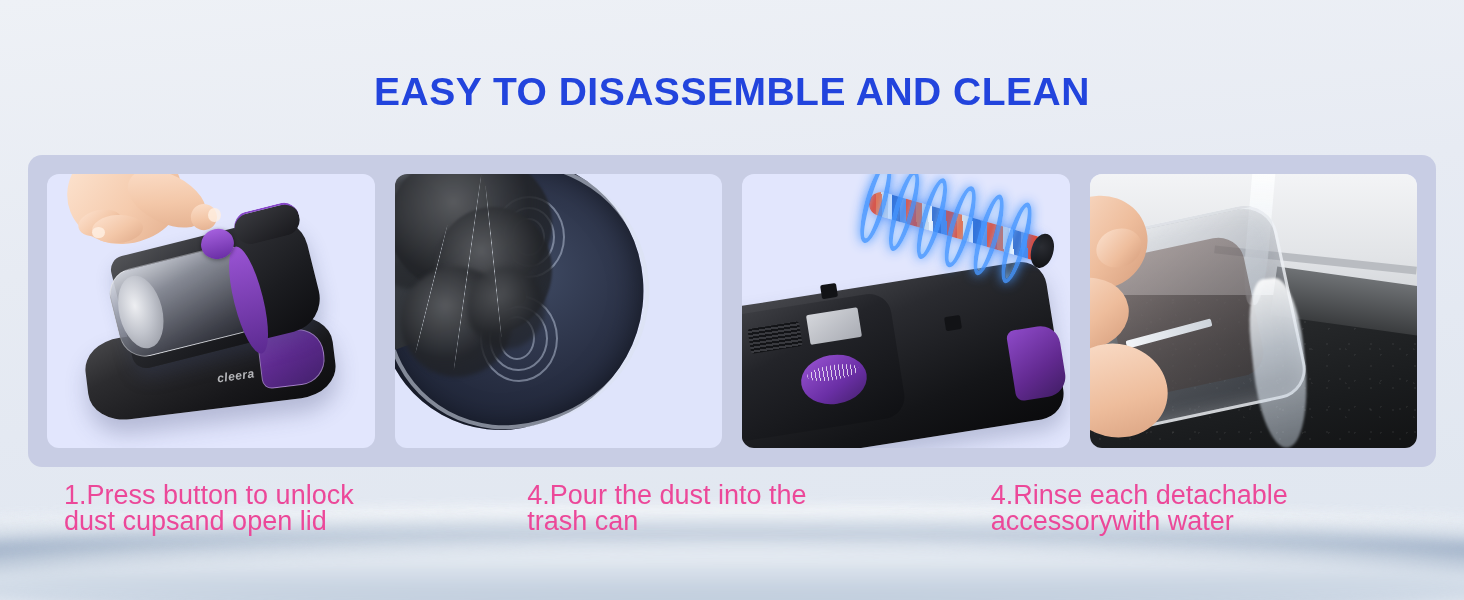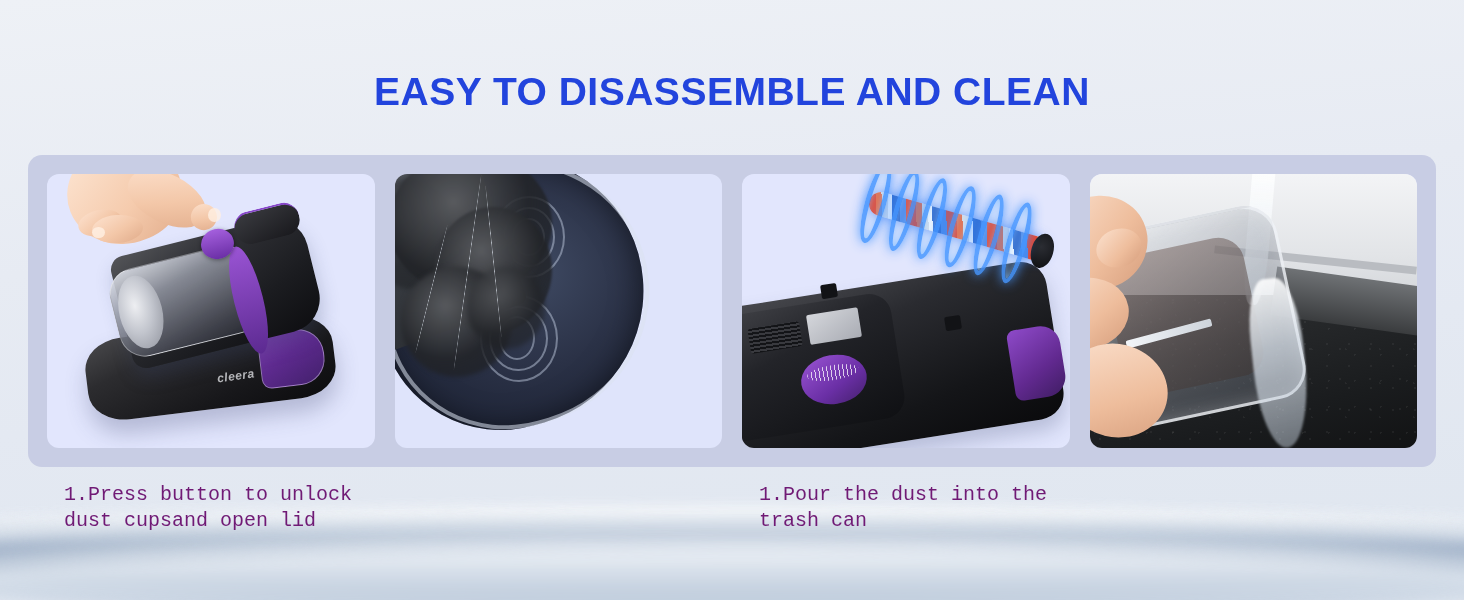--- a/index.html
+++ b/index.html
@@ -316,22 +316,22 @@
   .ha3 { left:-8%;  top:62%; width:32%; height:34%; transform:rotate(14deg); }
   .ha4 { left:2%;   top:20%; width:14%; height:14%; transform:rotate(-20deg); }
 
   
   .captions {
     position:absolute; left:28px; top:482px; width:1408px;
     display:flex; padding:0 19px; gap:20px;
   }
   .cap {
     flex:1 1 0;
-    font-size:20px; line-height:26px; color:#701a75;
-    font-family:Liberation Mono, monospace;
+    font-size:27px; line-height:26px; color:#ec4899;
+    font-family:Liberation Sans, sans-serif;
     padding-left:17px;
     white-space:pre-line;
   }
 </style>
 </head>
 <body>
 
 <div class="water-layer">
   <div class="w w6"></div>
   <div class="w w1"></div>
@@ -427,15 +427,17 @@
     <div class="hand4 ha4"></div>
     <div class="hand4 ha2"></div>
     <div class="hand4 ha3"></div>
   </div>
 
 </div>
 
 <div class="captions">
   <div class="cap">1.Press button to unlock
 dust cupsand open lid</div>
-  <div class="cap">1.Pour the dust into the
+  <div class="cap">4.Pour the dust into the
 trash can</div>
+  <div class="cap">4.Rinse each detachable
+accessorywith water</div>
 </div>
 
 </body></html>

